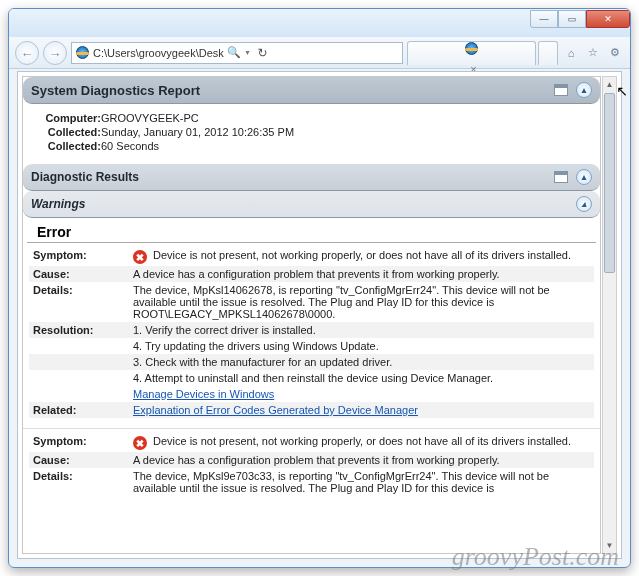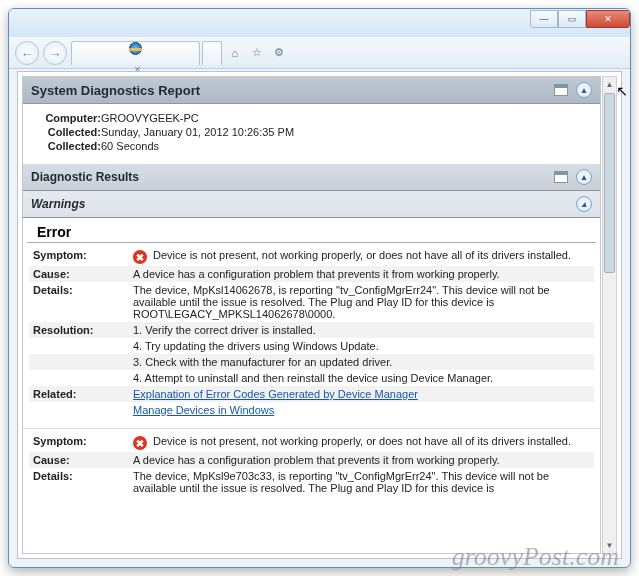--- a/index.html
+++ b/index.html
@@ -70,21 +70,21 @@
     position:absolute; top:4px; right:4px; bottom:4px; width:15px;
     background:#f0f0f0; border:1px solid #d0d0d0;
   }
   .vscroll .thumb { position:absolute; top:16px; left:1px; right:1px; height:180px; background:#cfd8e1; border:1px solid #9fb0c0; border-radius:2px;}
   .vscroll .arr { position:absolute; left:0; right:0; height:15px; display:flex; align-items:center; justify-content:center; font-size:8px; color:#666; }
   .vscroll .arr.up{top:0;} .vscroll .arr.dn{bottom:0;}
   .section-hdr {
     background: linear-gradient(#bfc9d4,#aeb9c5);
     border-bottom:1px solid #8d97a2;
     padding:5px 8px; display:flex; align-items:center; justify-content:space-between;
-    font-weight:bold; font-size:13px; color:#1f2933;
+    font-weight:bold; font-size:13px; color:#1f2933;border-radius:9px;
   }
   .section-hdr.sub {
     background: linear-gradient(#d7dde4,#c8cfd7);
     font-size:12px;
   }
   .section-hdr.ital {
     background: linear-gradient(#e6eaef,#dde2e8);
     font-style: italic; font-size:12px;
   }
   .hdr-icons { display:flex; gap:8px; align-items:center; }
@@ -133,20 +133,27 @@
     <div class="winbtns">
       <div class="winbtn min">—</div>
       <div class="winbtn">▭</div>
       <div class="winbtn close">✕</div>
     </div>
   </div>
 
   <div class="navbar">
     <div class="navarrow">←</div>
     <div class="navarrow">→</div>
+    <div class="addrbar">
+      <span class="ieicon"></span>
+      <span class="trunc">C:\Users\groovygeek\Desk</span>
+      <span style="color:#5a7da0;">🔍</span>
+      <span style="color:#777;font-size:8px;">▾</span>
+      <span class="refresh">↻</span>
+    </div>
     <div class="tabstrip">
       <div class="tab">
         <span class="ieicon"></span>
         <span class="trunc">C:\Users\groovygeek\...</span>
         <span class="x">×</span>
       </div>
       <div class="tab" style="width:20px;padding:0;justify-content:center;"></div>
     </div>
     <div class="toolicon">⌂</div>
     <div class="toolicon">☆</div>
@@ -219,27 +226,27 @@
             <span class="val">4. Try updating the drivers using Windows Update.</span>
           </div>
         <div class="row alt">
             <span class="lbl"></span>
             <span class="val">3. Check with the manufacturer for an updated driver.</span>
           </div>
         <div class="row">
             <span class="lbl"></span>
             <span class="val">4. Attempt to uninstall and then reinstall the device using Device Manager.</span>
           </div>
+        <div class="row">
+            <span class="lbl"></span>
+            <span class="val"><span class="bluelink">Manage Devices in Windows</span></span>
+          </div>
         <div class="row alt">
             <span class="lbl">Related:</span>
             <span class="val"><span class="bluelink">Explanation of Error Codes Generated by Device Manager</span></span>
-          </div>
-        <div class="row">
-            <span class="lbl"></span>
-            <span class="val"><span class="bluelink">Manage Devices in Windows</span></span>
           </div>
       </div>
 
       <div class="errbody" style="border-top:1px solid #ddd; margin-top:6px;">
         <div class="row">
             <span class="lbl">Symptom:</span>
           <span class="val sym">
               <span class="redx">✖</span>
               <span class="underline">Device is not present, not working properly, or does not have all of its drivers installed.</span>
             </span>

